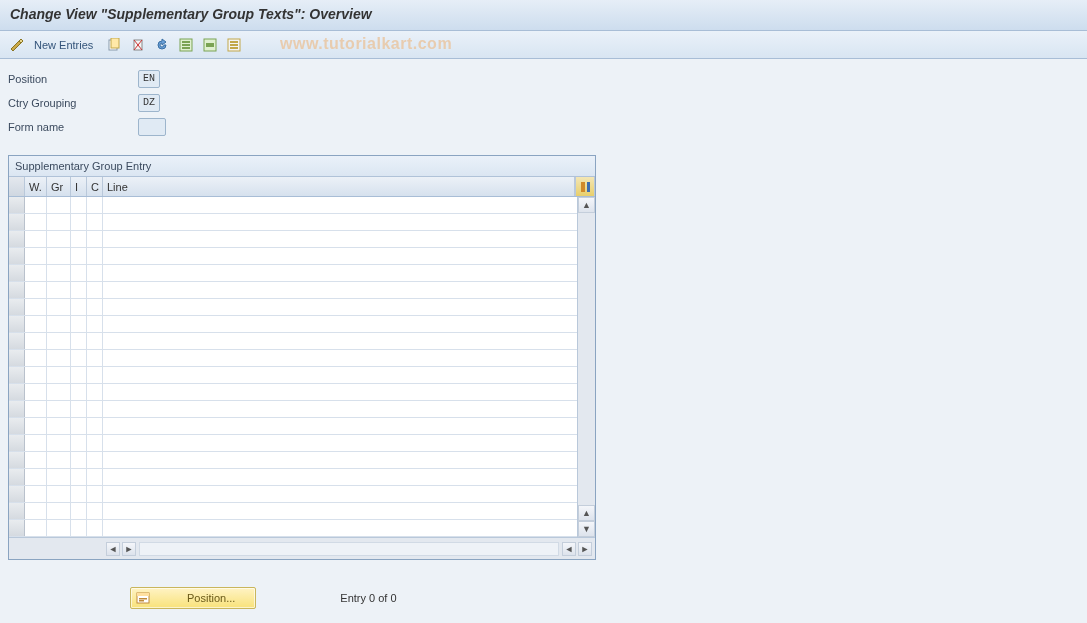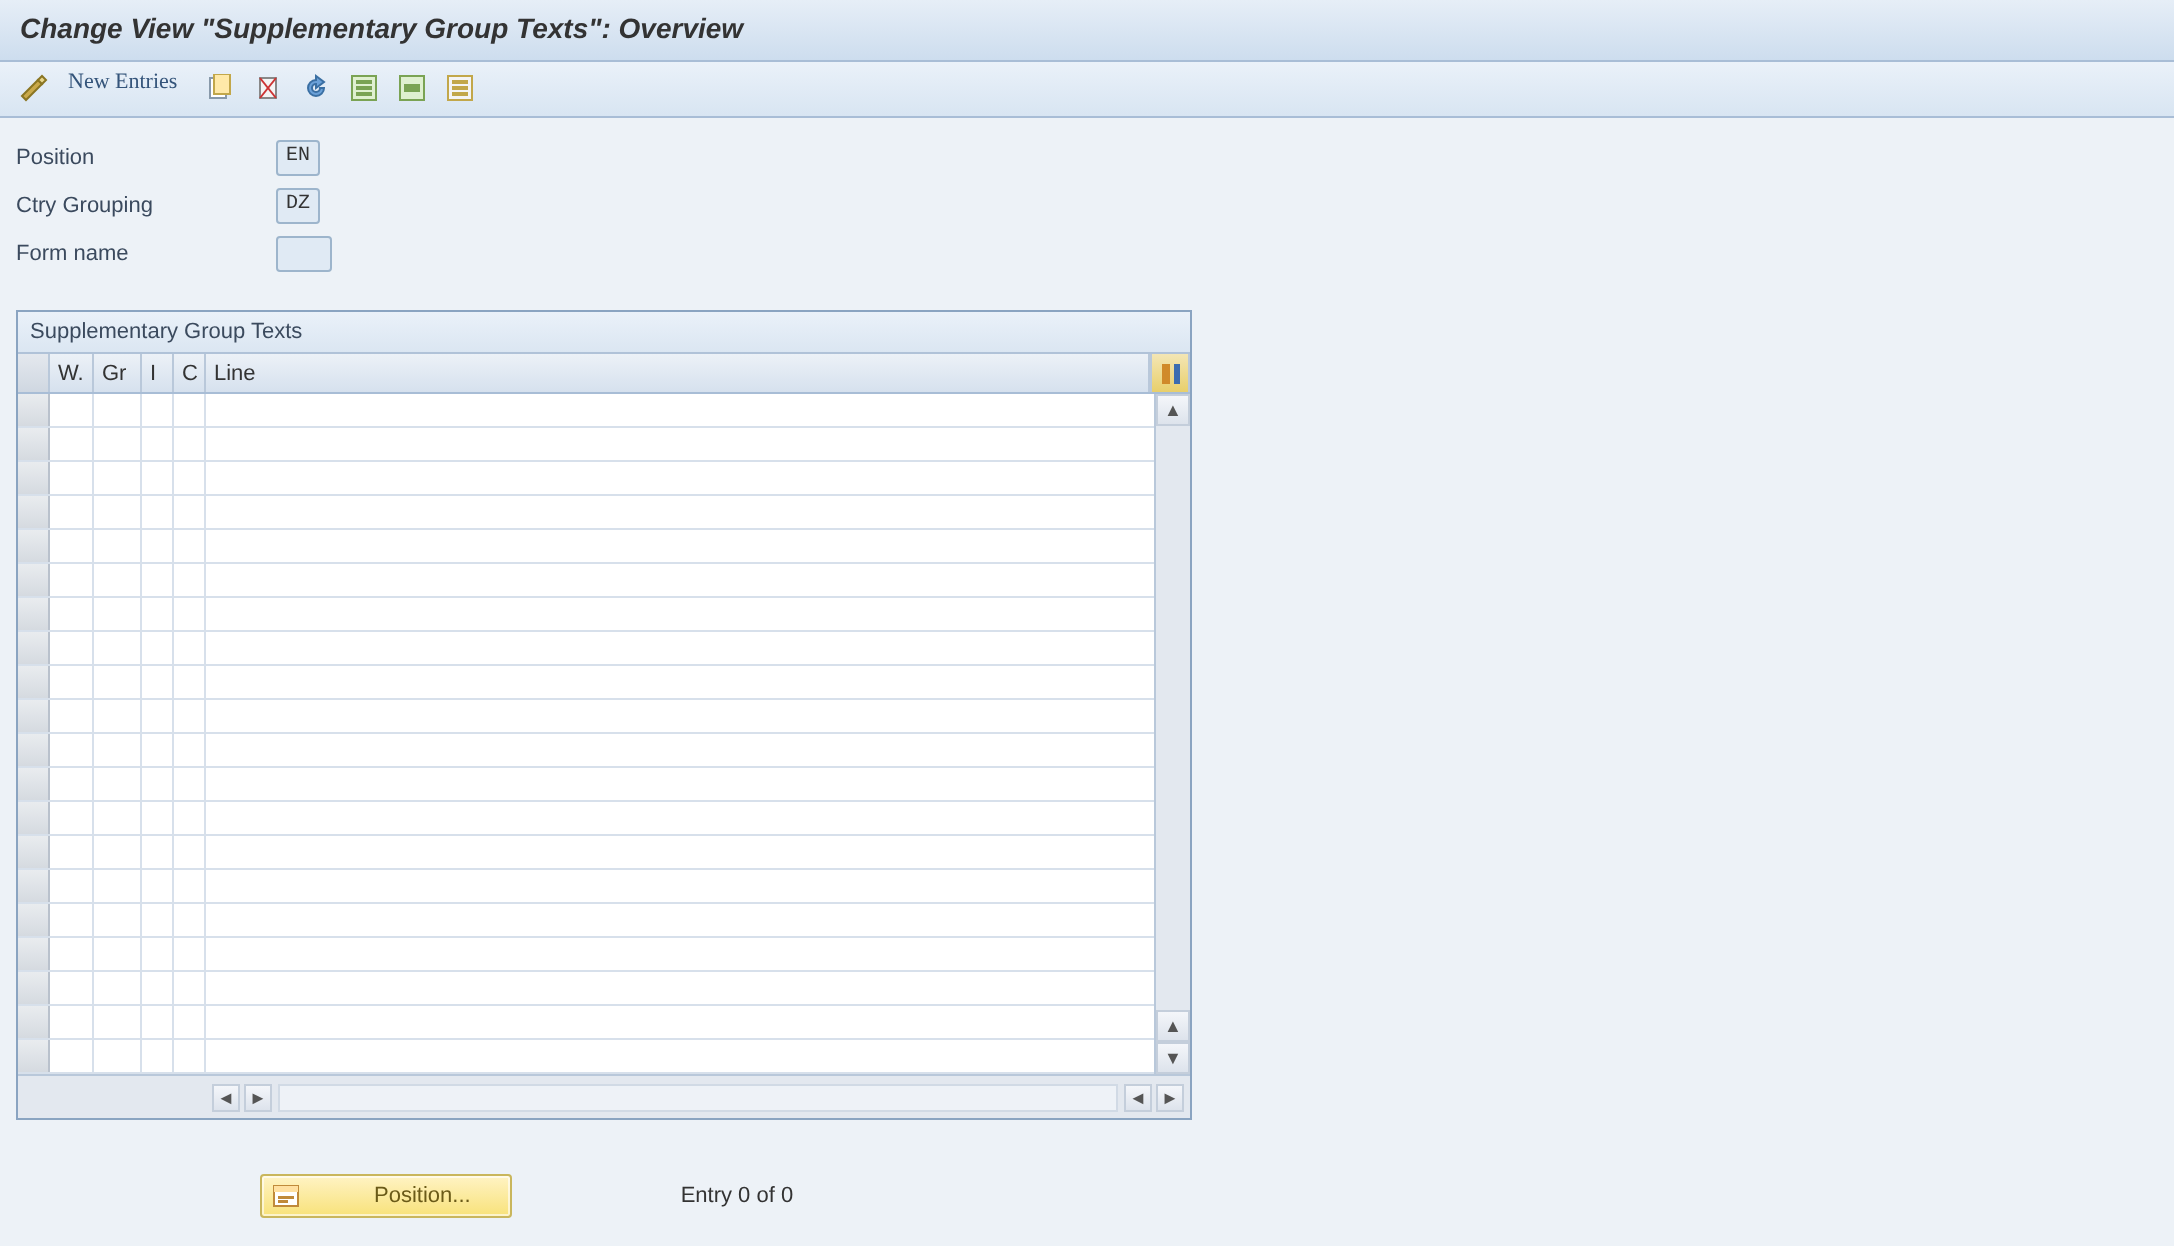--- a/index.html
+++ b/index.html
@@ -22,25 +22,24 @@
       font-size: 14px;
       font-style: italic;
       font-weight: bold;
       color: #333;
     }
     .toolbar {
       background: linear-gradient(#eaf1f9, #d8e5f2);
       border-bottom: 1px solid #a8bdd6;
       padding: 4px 8px;
       display: flex;
-      align-items: flex-start;
+      align-items: center;
       gap: 6px;
       position: relative;
       height: 28px;
-      font-family: Liberation Serif, serif;
     }
     .tb-icon {
       width: 18px; height: 18px;
       display: inline-flex; align-items: center; justify-content: center;
       cursor: pointer;
     }
     .new-entries {
       color: #34547a;
       font-size: 11px;
       margin: 0 6px 0 2px;
@@ -257,39 +256,40 @@
       </svg>
   </span>
   <span class="tb-icon">
     <svg width="14" height="14">
         <rect x="1" y="1" width="12" height="12" fill="#f4f4f4" stroke="#c2a74a"></rect>
         <rect x="3" y="3" width="8" height="2" fill="#c2a74a"></rect>
         <rect x="3" y="6" width="8" height="2" fill="#c2a74a"></rect>
         <rect x="3" y="9" width="8" height="2" fill="#c2a74a"></rect>
       </svg>
   </span>
+  <span class="watermark">www.tutorialkart.com</span>
 </div>
 
 <div class="form-area">
   <div class="form-row">
     <span class="form-label">Position</span>
     <span class="form-field">EN</span>
   </div>
   <div class="form-row">
     <span class="form-label">Ctry Grouping</span>
     <span class="form-field">DZ</span>
   </div>
   <div class="form-row">
     <span class="form-label">Form name</span>
     <span class="form-field" style="width:28px"></span>
   </div>
 </div>
 
 <div class="table-frame">
-  <div class="table-title">Supplementary Group Texts</div>
+  <div class="table-title">Supplementary Group Entry</div>
   <div class="table-head">
     <div class="th sel"></div>
     <div class="th w">W.</div>
     <div class="th gr">Gr</div>
     <div class="th i">I</div>
     <div class="th c">C</div>
     <div class="th line">Line</div>
     <div class="th cfg">
       <svg width="12" height="12">
           <rect x="1" y="1" width="4" height="10" fill="#d08a2a"></rect>

